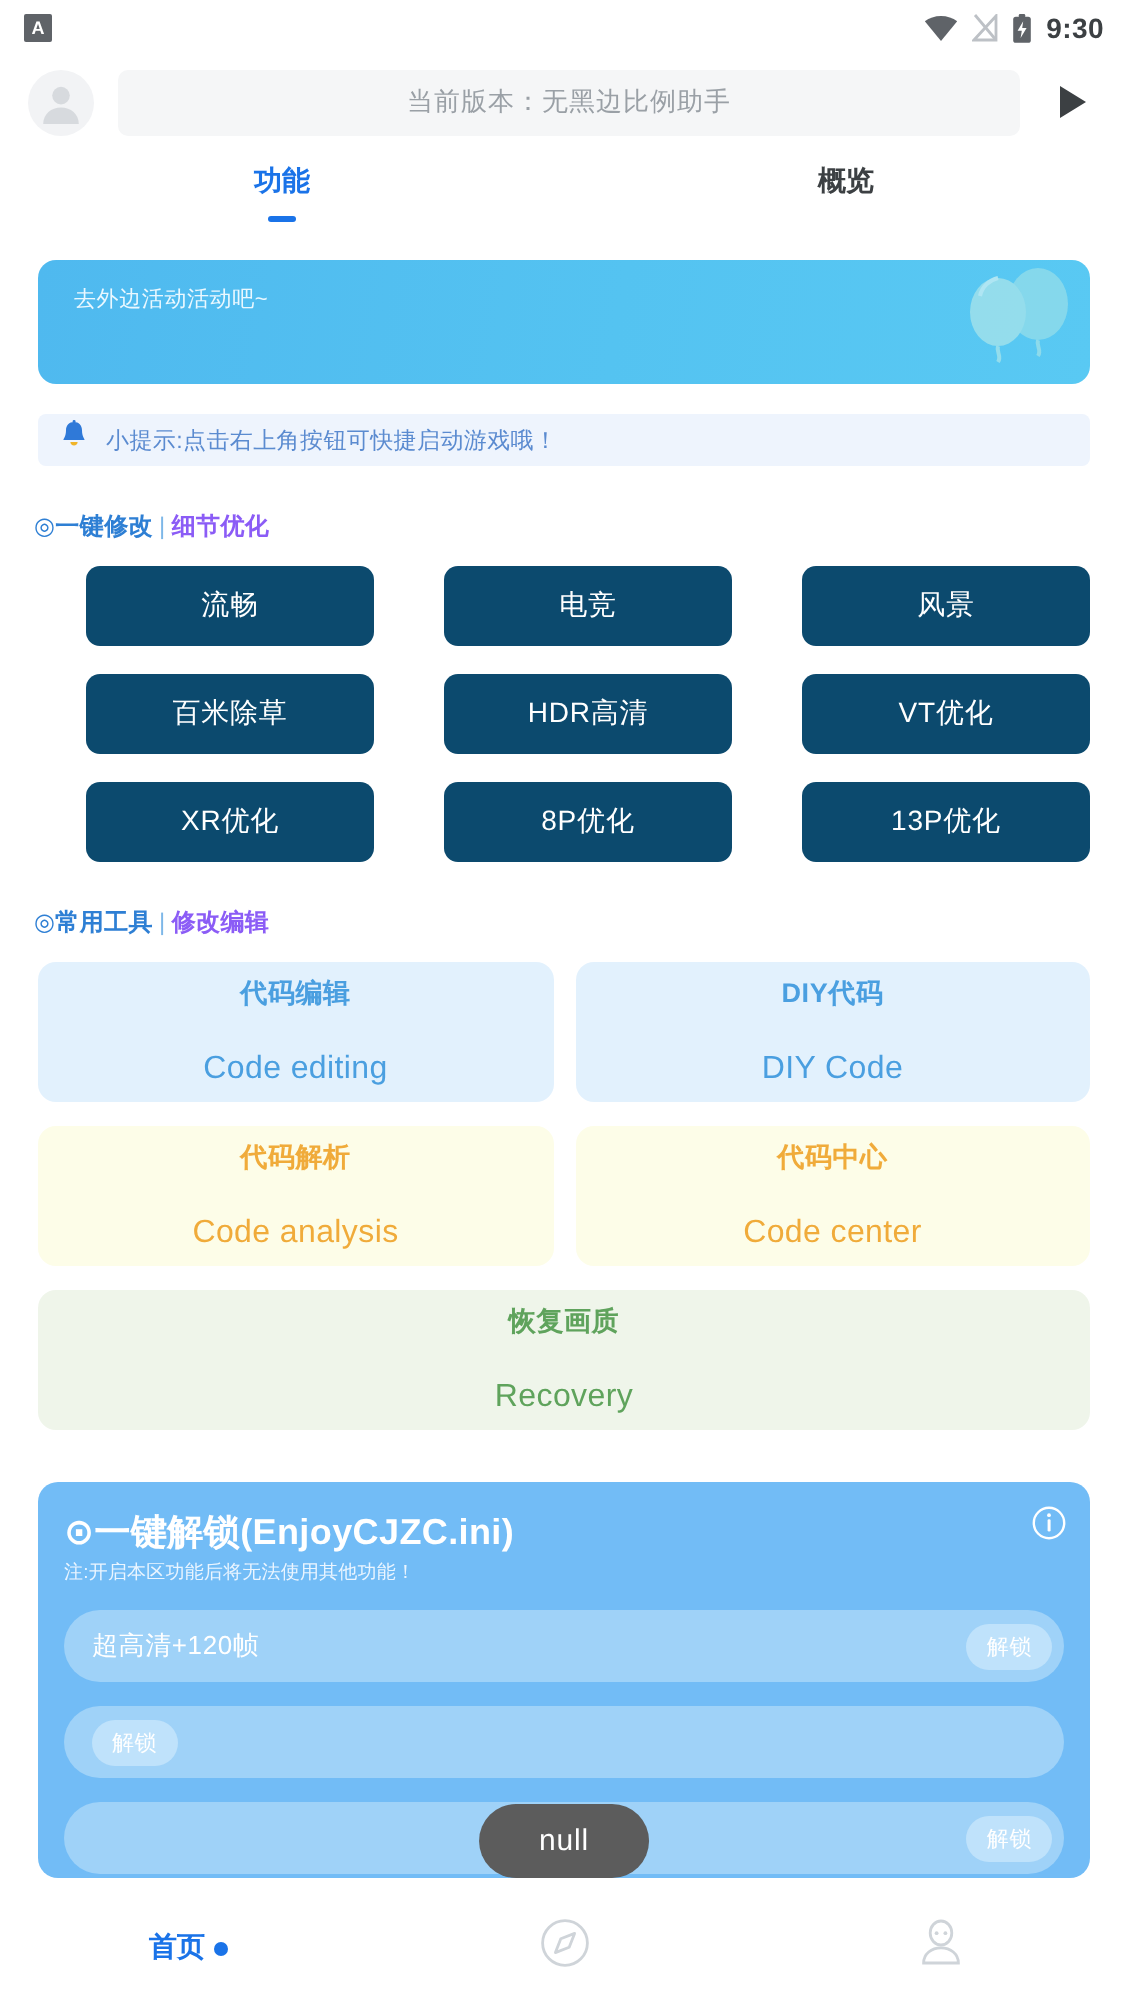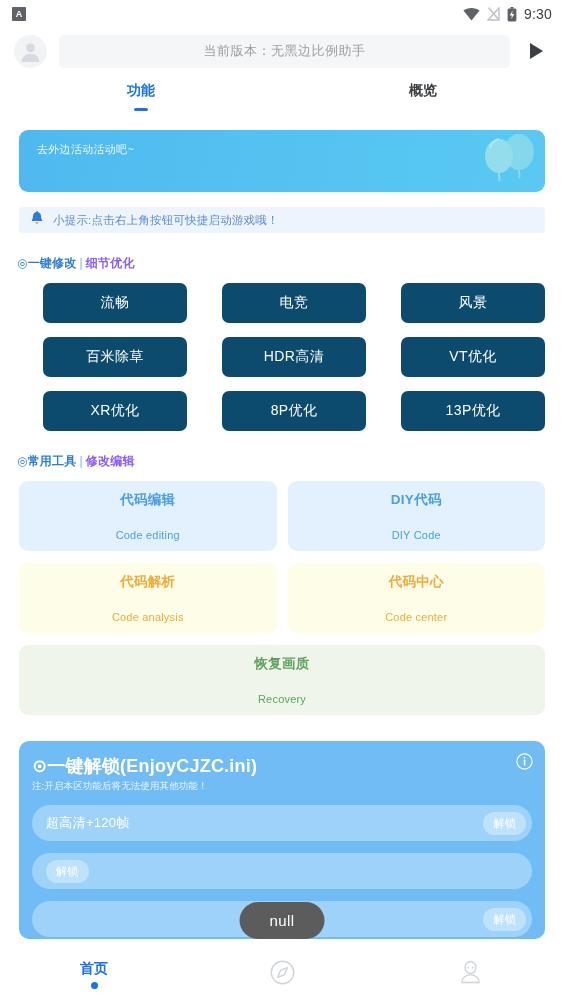--- a/index.html
+++ b/index.html
@@ -33,21 +33,21 @@
   .sb-right {
     margin-left: auto;
     display: flex;
     align-items: center;
     gap: 7px;
   }
   .sb-right svg { display: block; }
   .sb-time {
     font-size: 14px;
     color: #3c4043;
-    font-weight: normal;
+    font-weight: bold;
     letter-spacing: .2px;
   }
 
   
   .topbar {
     height: 46px;
     display: flex;
     align-items: center;
     padding: 0 14px;
     gap: 12px;
@@ -201,21 +201,21 @@
   }
   .tool-card {
     height: 70px;
     border-radius: 9px;
     display: flex;
     flex-direction: column;
     align-items: center;
     justify-content: center;
   }
   .tool-card .t1 { font-size: 13.5px; font-weight: bold; letter-spacing: .3px; }
-  .tool-card .t2 { font-size: 11px; margin-top: 20px; letter-spacing: .2px; }
+  .tool-card .t2 { font-size: 16px; margin-top: 20px; letter-spacing: .2px; }
   .tool-card.blue   { background: #e2f1fd; }
   .tool-card.blue .t1, .tool-card.blue .t2   { color: #4a9fe0; }
   .tool-card.yellow { background: #fdfde8; align-items: center; }
   .tool-card.yellow .t1, .tool-card.yellow .t2 { color: #f0ab3a; }
   .tool-card.green  { background: #eff5ea; grid-column: 1 / span 2; }
   .tool-card.green .t1, .tool-card.green .t2  { color: #5fa35c; }
 
   
   .unlock {
     margin: 26px 19px 0 19px;
@@ -284,21 +284,21 @@
     position: absolute;
     left: 0; right: 0; bottom: 0;
     height: 56px;
     background: #ffffff;
     display: flex;
     z-index: 10;
   }
   .nav-item {
     flex: 1 1 0;
     display: flex;
-    flex-direction: column;
+    flex-direction: row;
     align-items: center;
     justify-content: center;
     gap: 4px;
   }
   .nav-item .nav-label {
     font-size: 14px;
     color: #1a73e8;
     font-weight: bold;
   }
   .nav-item .dot {

